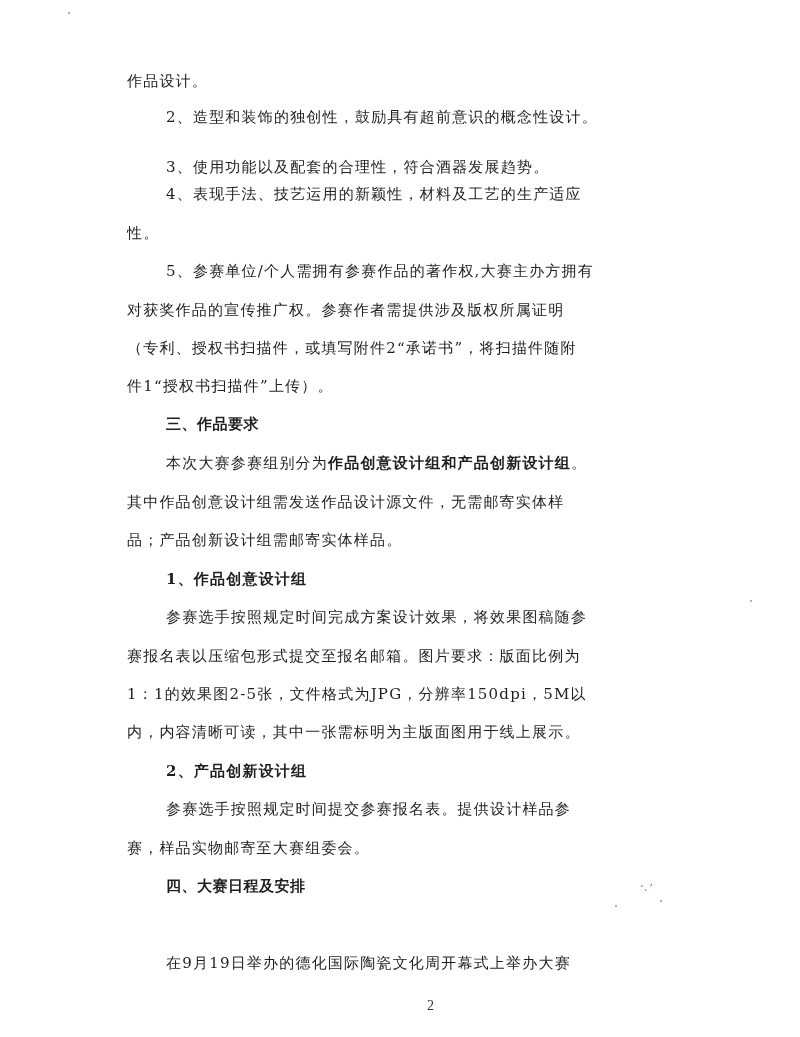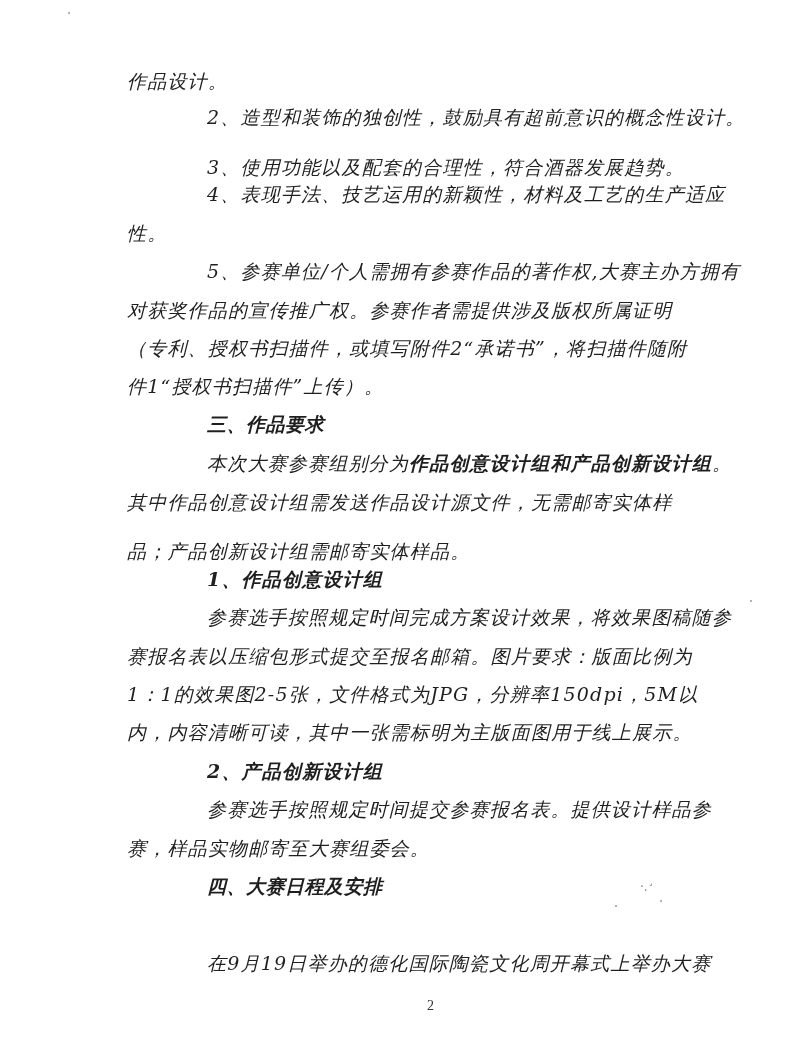--- a/index.html
+++ b/index.html
@@ -8,27 +8,26 @@
     background: #ffffff;
     position: relative; overflow: hidden;
     font-family: "DejaVu Serif", "Liberation Serif", serif;
     color: #1f1f1f;
   }
   .page { position: absolute; left: 0; top: 0; width: 800px; height: 1037px; }
   .line {
     position: absolute;
     left: 127px;
     width: 612px;
-    font-size: 19px;
+    font-size: 15px;
     line-height: 26px;
     white-space: nowrap;
     letter-spacing: 1.2px;
-    font-style: italic;
   }
-  .indent { left: 166px; width: 573px; margin-left: 41px; }
+  .indent { left: 166px; width: 573px; }
   .bold { font-weight: bold; }
   .heading { font-family: "DejaVu Sans", "Liberation Sans", sans-serif; font-weight: bold; letter-spacing: 0.5px; }
   .page-num {
     position: absolute; left: 427px; top: 998px;
     font-size: 14px; color: #333;
     font-family: "Liberation Serif", serif;
   }
   .speck { position: absolute; color: #a07a8a; font-size: 12px; }
   .dot { position: absolute; width: 2px; height: 2px; background: #999; border-radius: 1px; }
 </style>
@@ -45,21 +44,21 @@
   <div class="line indent" style="top:258px">5、参赛单位/个人需拥有参赛作品的著作权,大赛主办方拥有</div>
   <div class="line" style="top:297px">对获奖作品的宣传推广权。参赛作者需提供涉及版权所属证明</div>
   <div class="line" style="top:335px">（专利、授权书扫描件，或填写附件2“承诺书”，将扫描件随附</div>
   <div class="line" style="top:373px">件1“授权书扫描件”上传）。</div>
 
   <div class="line indent heading" style="top:411px">三、作品要求</div>
   <div class="line" style="top:489px">其中作品创意设计组需发送作品设计源文件，无需邮寄实体样</div>
   <div class="line indent" style="top:450px">
     <span>本次大赛参赛组别分为</span><span class="bold">作品创意设计组和产品创新设计组</span><span>。</span>
   </div>
-  <div class="line" style="top:538px">品；产品创新设计组需邮寄实体样品。</div>
+  <div class="line" style="top:527px">品；产品创新设计组需邮寄实体样品。</div>
 
   <div class="line indent bold" style="top:566px">1、作品创意设计组</div>
   <div class="line indent" style="top:604px">参赛选手按照规定时间完成方案设计效果，将效果图稿随参</div>
   <div class="line" style="top:643px">赛报名表以压缩包形式提交至报名邮箱。图片要求：版面比例为</div>
   <div class="line" style="top:681px">1：1的效果图2-5张，文件格式为JPG，分辨率150dpi，5M以</div>
   <div class="line" style="top:719px">内，内容清晰可读，其中一张需标明为主版面图用于线上展示。</div>
 
   <div class="line indent bold" style="top:758px">2、产品创新设计组</div>
   <div class="line" style="top:835px">赛，样品实物邮寄至大赛组委会。</div>
   <div class="line indent" style="top:796px">参赛选手按照规定时间提交参赛报名表。提供设计样品参</div>

